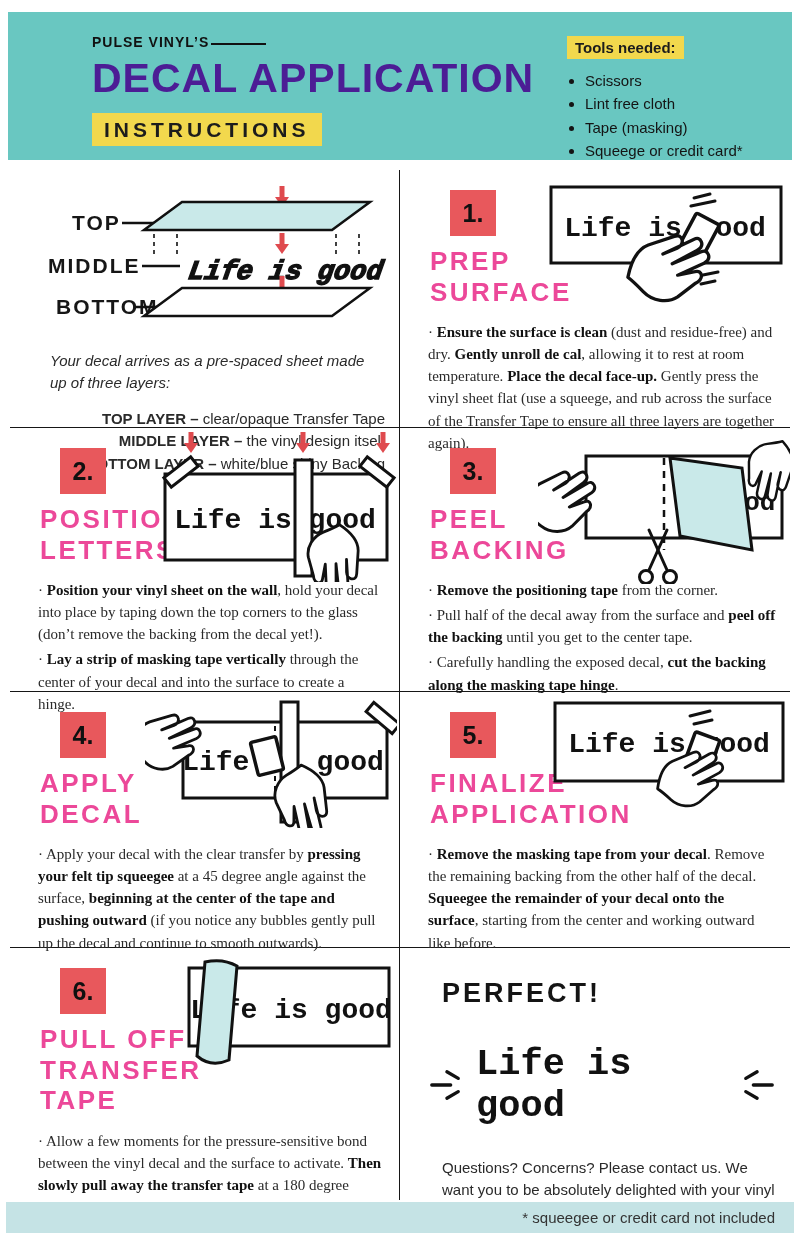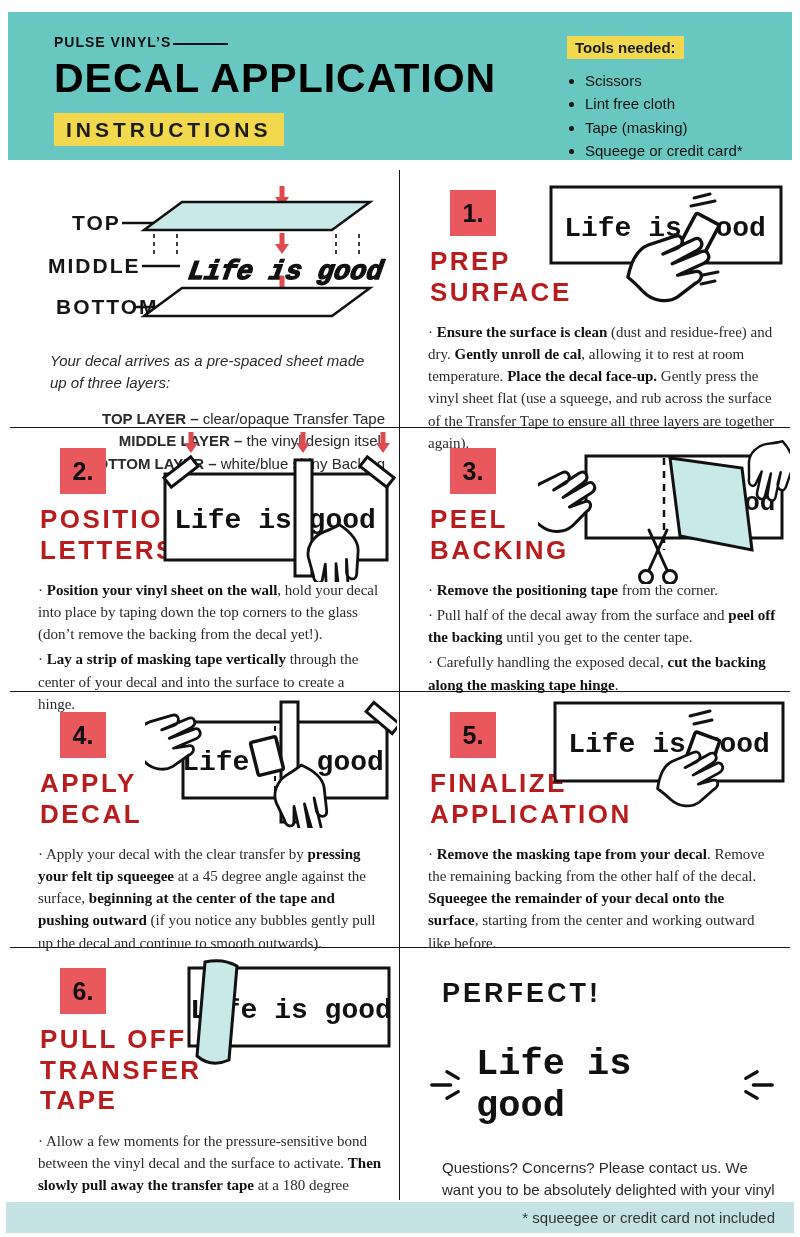--- a/index.html
+++ b/index.html
@@ -1,41 +1,41 @@
 <!DOCTYPE html>
 <html><head>
 <meta charset="utf-8">
 <style>
   html,body{margin:0;padding:0;background:#fff;}
   .page{position:relative;width:800px;height:1237px;background:#fff;overflow:hidden;
         font-family:"Liberation Sans",sans-serif;color:#1d1d1d;}
 
   
   .header{position:absolute;left:8px;top:12px;right:8px;height:148px;background:#69c7c1;
-          display:flex;box-sizing:border-box;padding:22px 20px 0 46px;}
+          display:flex;box-sizing:border-box;padding:22px 20px 0 84px;}
   .header-left{flex:1;}
   .brand{font-size:14px;font-weight:700;letter-spacing:1px;color:#111;}
   .brand-line{display:inline-block;width:55px;border-bottom:2px solid #111;margin-left:2px;vertical-align:2px;}
-  .title{font-size:41px;font-weight:800;letter-spacing:1px;color:#000000;margin-top:8px;line-height:1;}
+  .title{font-size:41px;font-weight:800;letter-spacing:1px;color:#4c1d95;margin-top:8px;line-height:1;}
   .subtitle{display:inline-block;background:#f2d84d;color:#1c1c1c;font-size:21px;font-weight:700;
             letter-spacing:4px;padding:5px 12px 4px;margin-top:14px;}
   .tools{width:205px;margin-top:2px;margin-left:20px;}
   .tools-label{display:inline-block;background:#f2d84d;font-size:15px;font-weight:700;padding:3px 8px;color:#1c1c1c;}
   .tools ul{margin:10px 0 0 18px;padding:0;font-size:15px;line-height:1.55;color:#141414;}
 
   
   .grid{position:absolute;left:10px;top:170px;width:780px;
         display:grid;grid-template-columns:390px 390px;grid-template-rows:258px 264px 256px 252px;}
   .cell{position:relative;box-sizing:border-box;padding:16px 14px 0 28px;}
   .col-l{border-right:1.5px solid #161616;}
   .row-b{border-bottom:1.5px solid #161616;}
 
   .badge{width:46px;height:46px;background:#e8585c;color:#101010;font-size:25px;font-weight:800;
          display:flex;align-items:center;justify-content:center;margin:4px 0 10px 22px;}
-  .step-title{font-size:26px;font-weight:800;letter-spacing:2.5px;line-height:1.18;color:#b91c1c;
+  .step-title{font-size:26px;font-weight:800;letter-spacing:2.5px;line-height:1.18;color:#ec4899;
               white-space:pre-line;margin-left:2px;}
   .body{font-size:15px;line-height:1.47;color:#2a2a2a;margin-top:14px;max-width:352px;font-family:Liberation Serif, serif;}
   .body p{margin:0 0 3px;}
   .body b{color:#111;}
   .illus{position:absolute;}
 
   
   .intro-lead{font-size:15px;line-height:1.45;margin:18px 0 14px 12px;max-width:345px;color:#2a2a2a;font-style:italic;}
   .intro-layers{font-size:15px;line-height:1.5;margin-left:12px;max-width:350px;color:#2a2a2a;}
   .intro-layers p{margin:0;text-align:right;}

